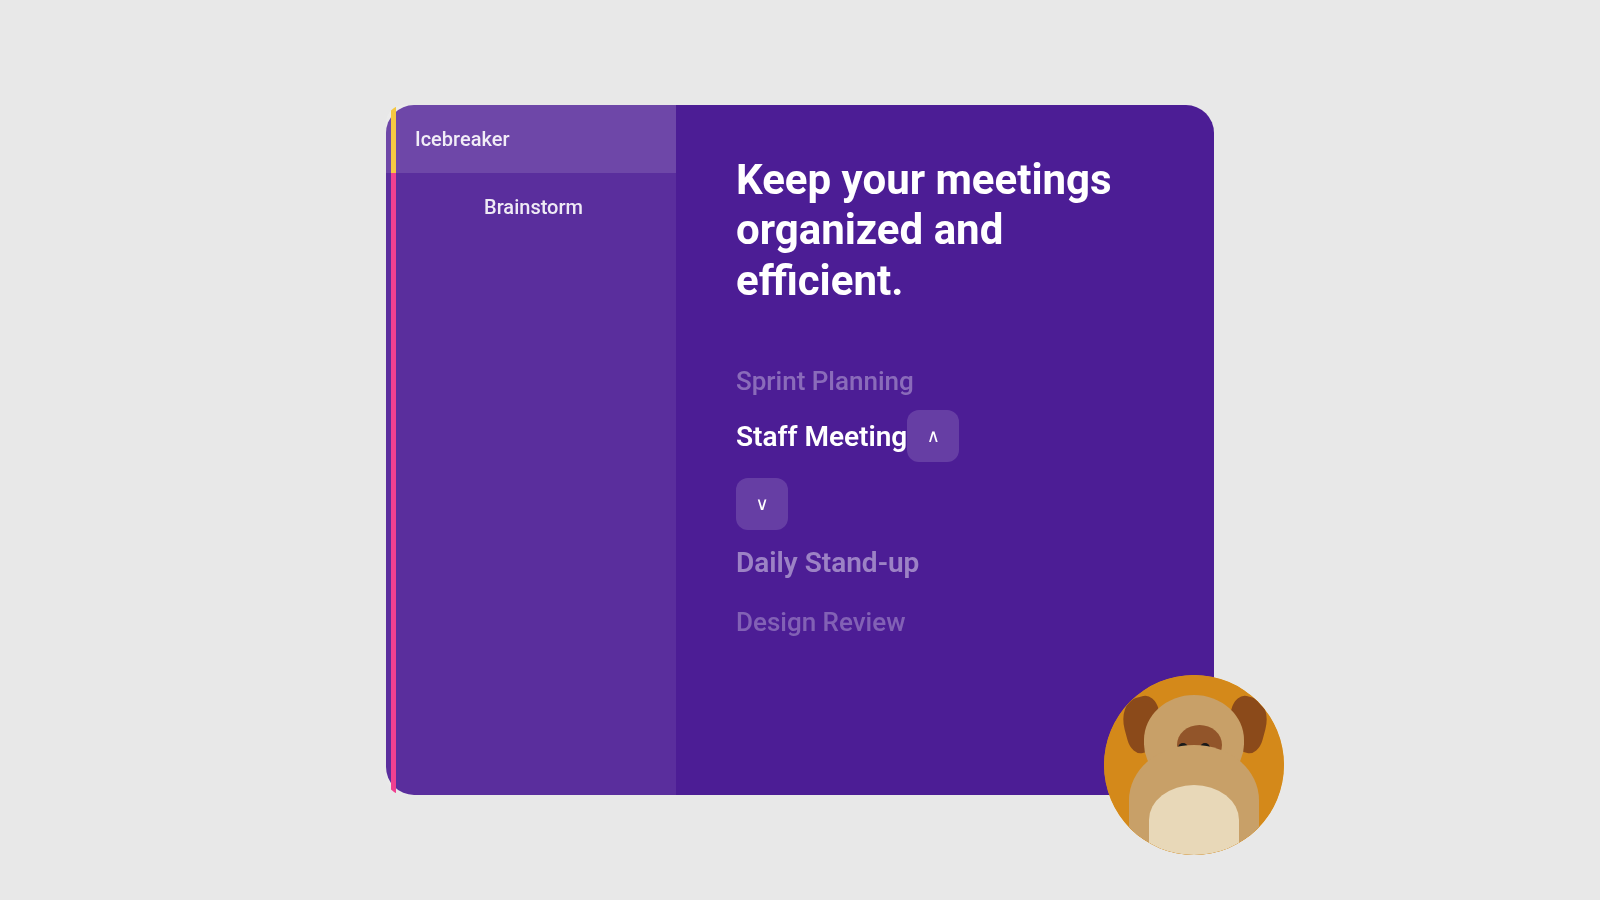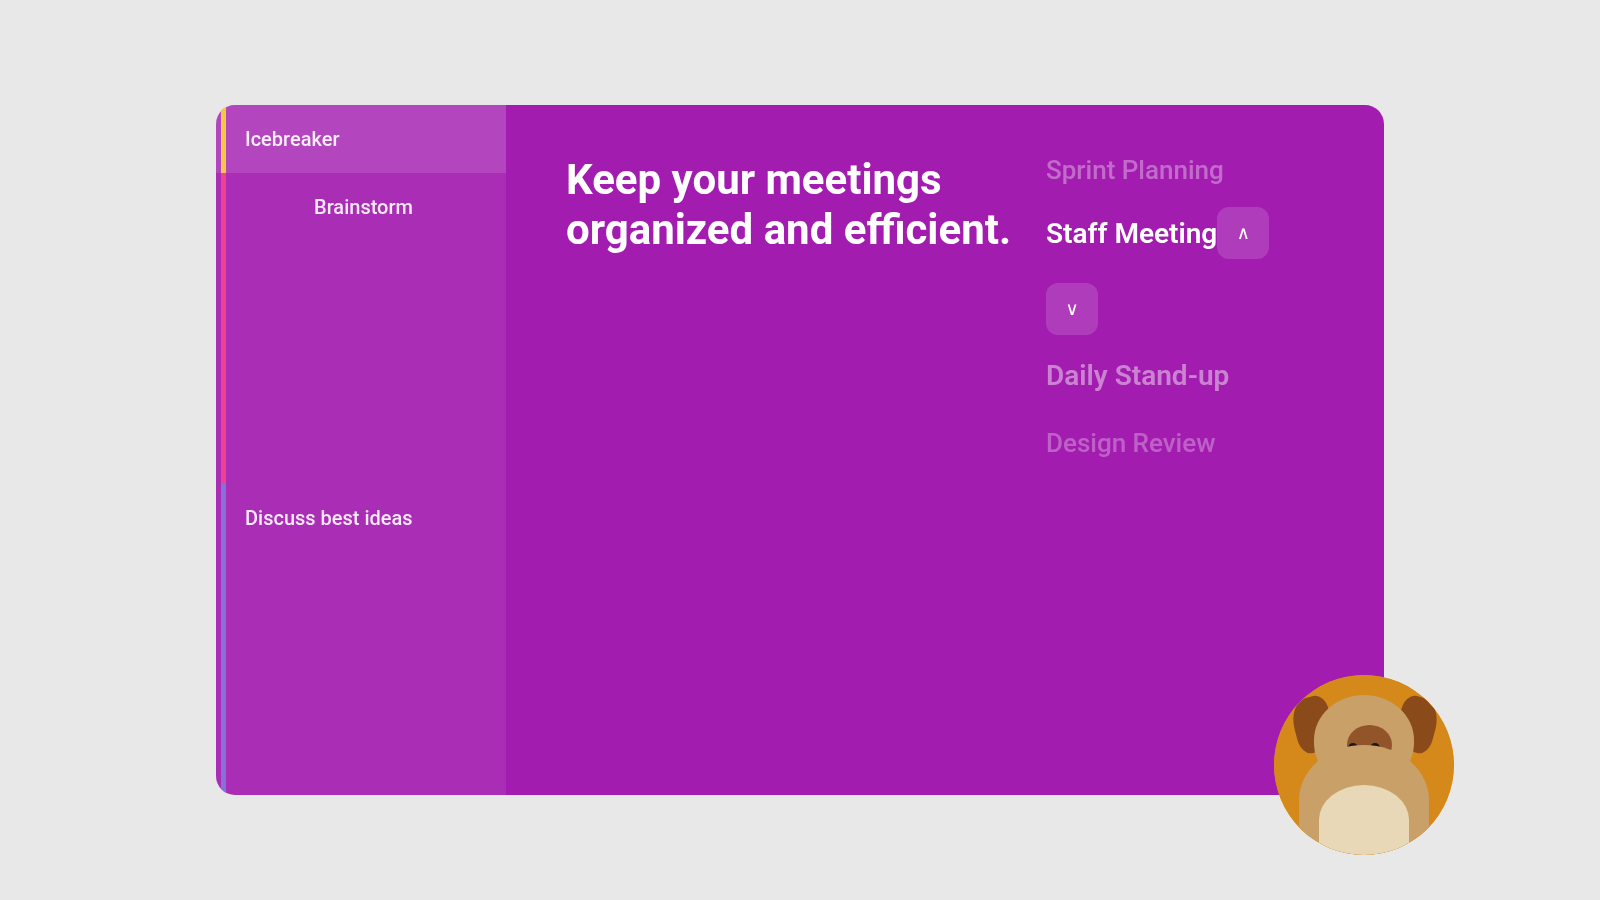--- a/index.html
+++ b/index.html
@@ -8,24 +8,24 @@
       height: 900px;
       background: #e8e8e8;
       display: flex;
       align-items: center;
       justify-content: center;
       font-family: -apple-system, BlinkMacSystemFont, 'Segoe UI', Roboto, sans-serif;
       overflow: hidden;
     }
 
     .main-card {
-      width: 1168px;
+      width: 828px;
       height: 690px;
-      background: #a21caf;
-      border-radius: 19px;
+      background: #4c1d95;
+      border-radius: 28px;
       display: flex;
       position: relative;
       overflow: visible;
     }
 
     
     .sidebar {
       width: 290px;
       background: rgba(255,255,255,0.08);
       border-radius: 18px 0 0 18px;
@@ -85,37 +85,37 @@
     .sidebar-item.discuss {
       flex: 1;
       align-items: flex-start;
     }
 
     
     .content {
       flex: 1;
       padding: 50px 60px 40px 60px;
       display: flex;
-      flex-direction: row;
+      flex-direction: column;
       position: relative;
     }
 
     .headline {
       color: #ffffff;
       font-size: 42px;
       font-weight: 700;
       line-height: 1.2;
       margin-bottom: 60px;
       max-width: 480px;
     }
 
     .meeting-list {
       display: flex;
       flex-direction: column;
-      gap: 8px;
+      gap: 0;
       position: relative;
     }
 
     .meeting-item {
       display: flex;
       align-items: center;
       padding: 8px 0;
       position: relative;
     }
 
@@ -294,24 +294,20 @@
       <div class="accent-bar"></div>
       <span>Icebreaker</span>
     </div>
 
 
     <div class="sidebar-item brainstorm">
       <div class="accent-bar" style="background:#f04090;"></div>
       <span>Brainstorm</span>
     </div>
 
-    <div class="sidebar-item discuss">
-      <div class="accent-bar" style="background:rgba(100,180,255,0.5);"></div>
-      <span>Discuss best ideas</span>
-    </div>
 
   </div>
 
   <div class="content">
 
     <h1 class="headline">Keep your meetings organized and efficient.</h1>
 
     <div class="meeting-list">
 
       <div class="sprint-planning">Sprint Planning</div>

